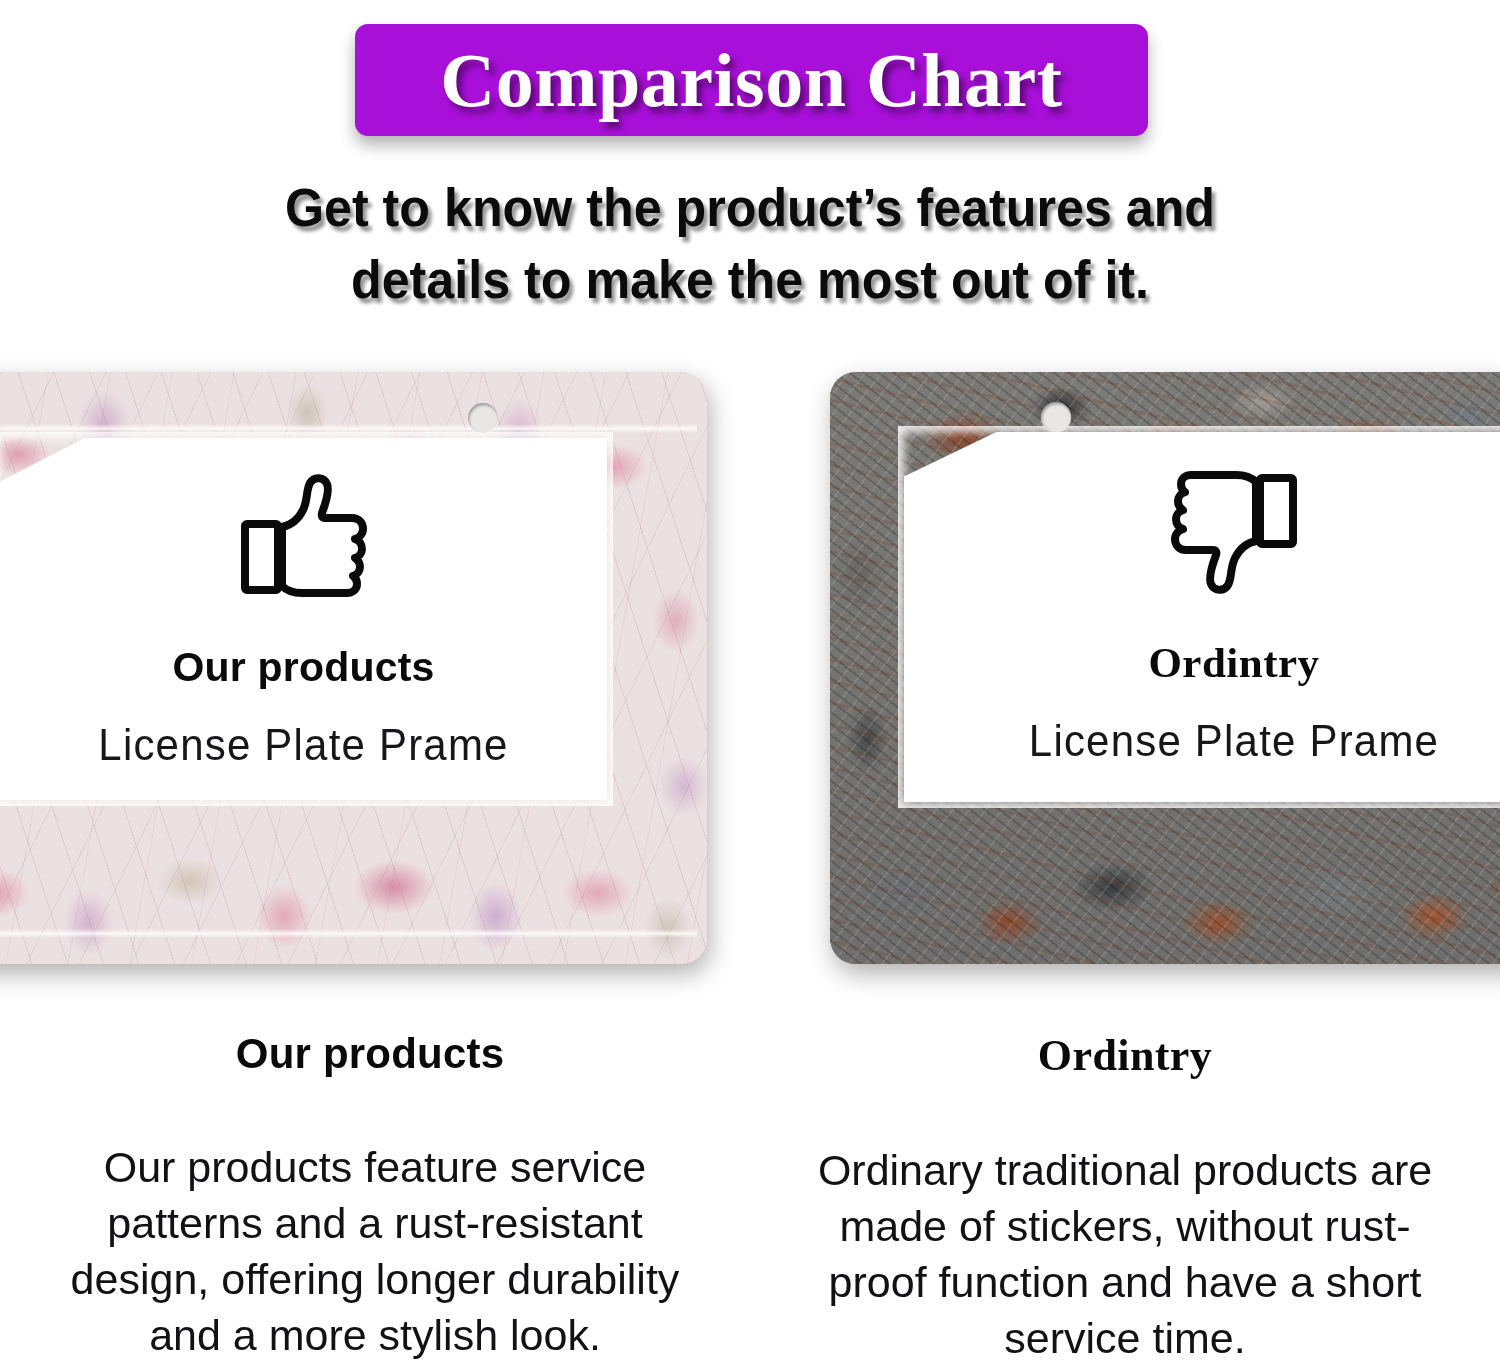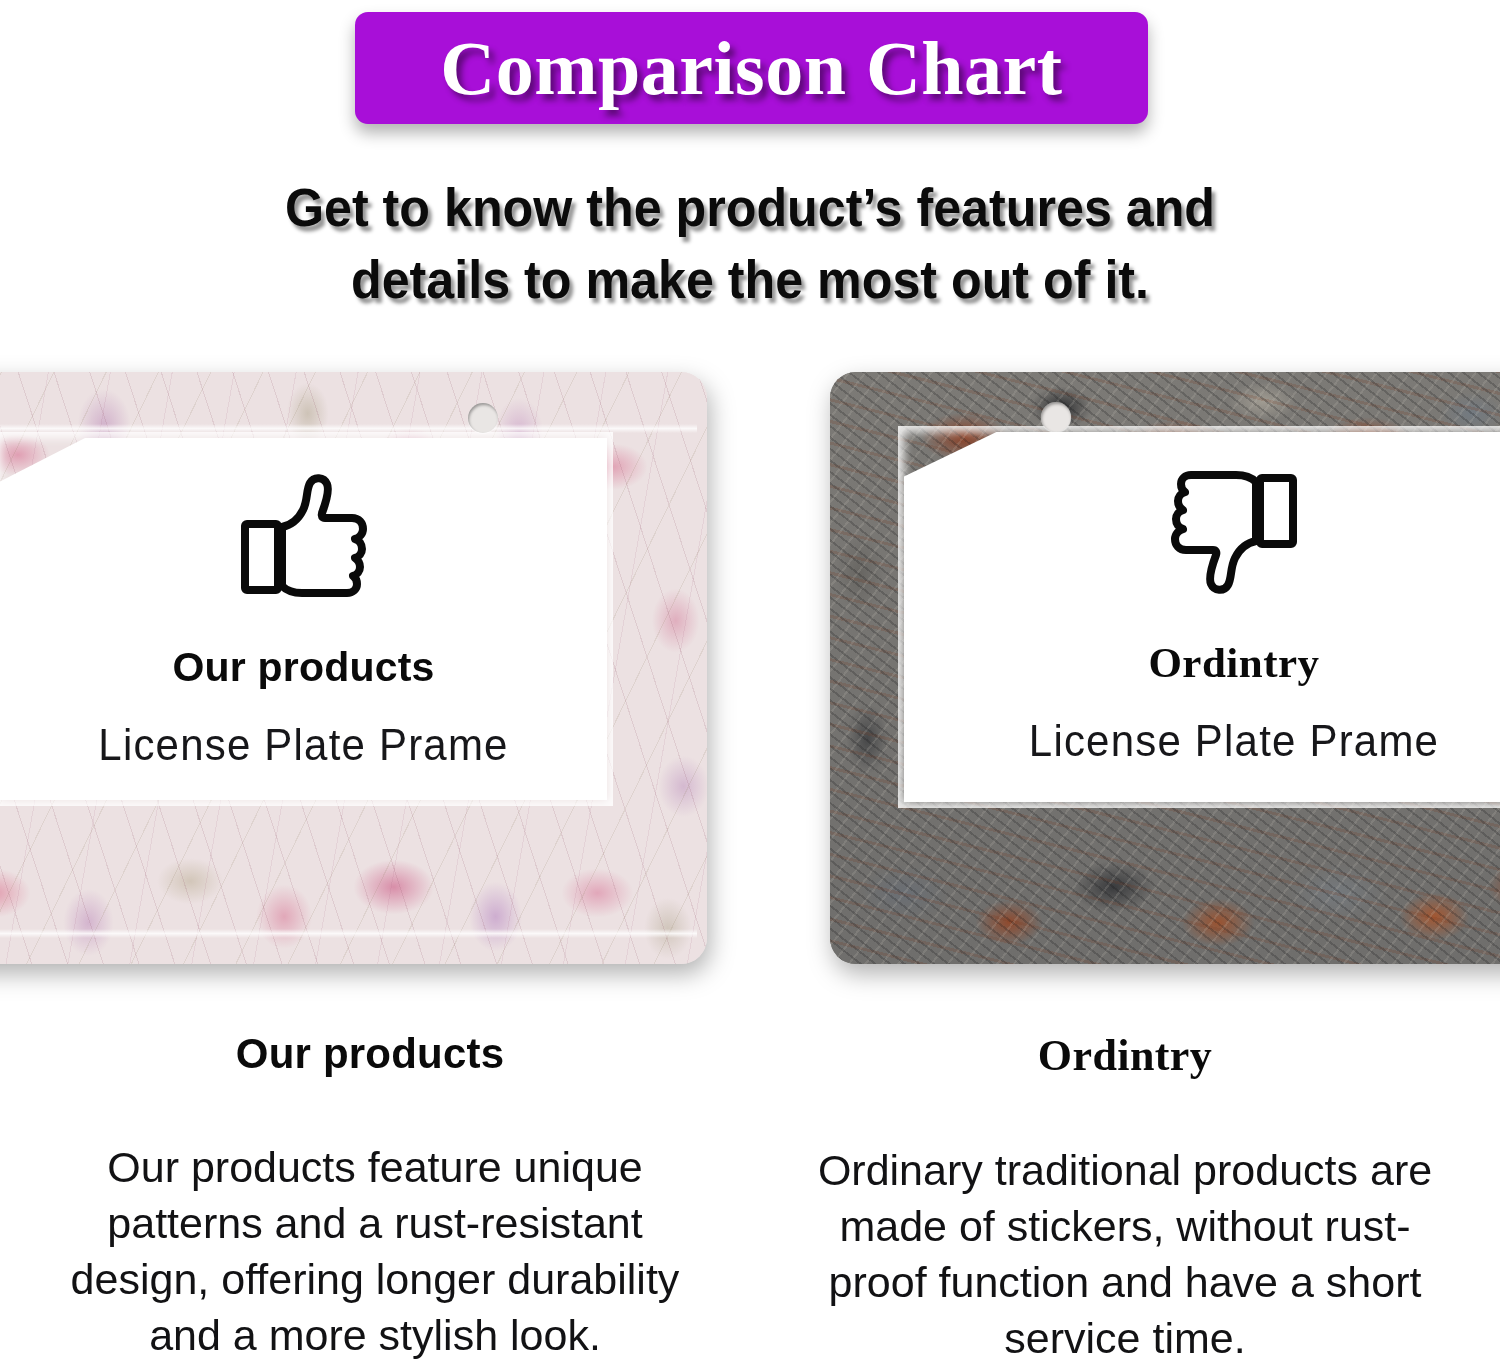--- a/index.html
+++ b/index.html
@@ -13,21 +13,21 @@
 
   body {
     font-family: "Liberation Sans", sans-serif;
     position: relative;
   }
 
   
   .banner-wrap {
     position: absolute;
     left: 355px;
-    top: 12px;
+    top: 24px;
     width: 793px;
     height: 112px;
   }
   .banner {
     width: 100%;
     height: 100%;
     background: #A80FD8;
     border-radius: 13px;
     box-shadow: 0 9px 16px rgba(0,0,0,0.30);
     display: flex;
@@ -343,21 +343,21 @@
       <span class="plate-sub">License Plate Prame</span>
     </div>
   </div>
 
 </div>
 
 <div class="bottom">
 
   <div class="col left-col">
     <div class="col-heading">Our products</div>
-    <div class="col-body">Our products feature unique patterns and a rust-resistant design, offering longer durability and a more stylish look.</div>
+    <div class="col-body">Our products feature service patterns and a rust-resistant design, offering longer durability and a more stylish look.</div>
   </div>
 
   <div class="col right-col">
     <div class="col-heading serif">Ordintry</div>
     <div class="col-body">Ordinary traditional products are made of stickers, without rust-proof function and have a short service time.</div>
   </div>
 
 </div>
 
 </body></html>

